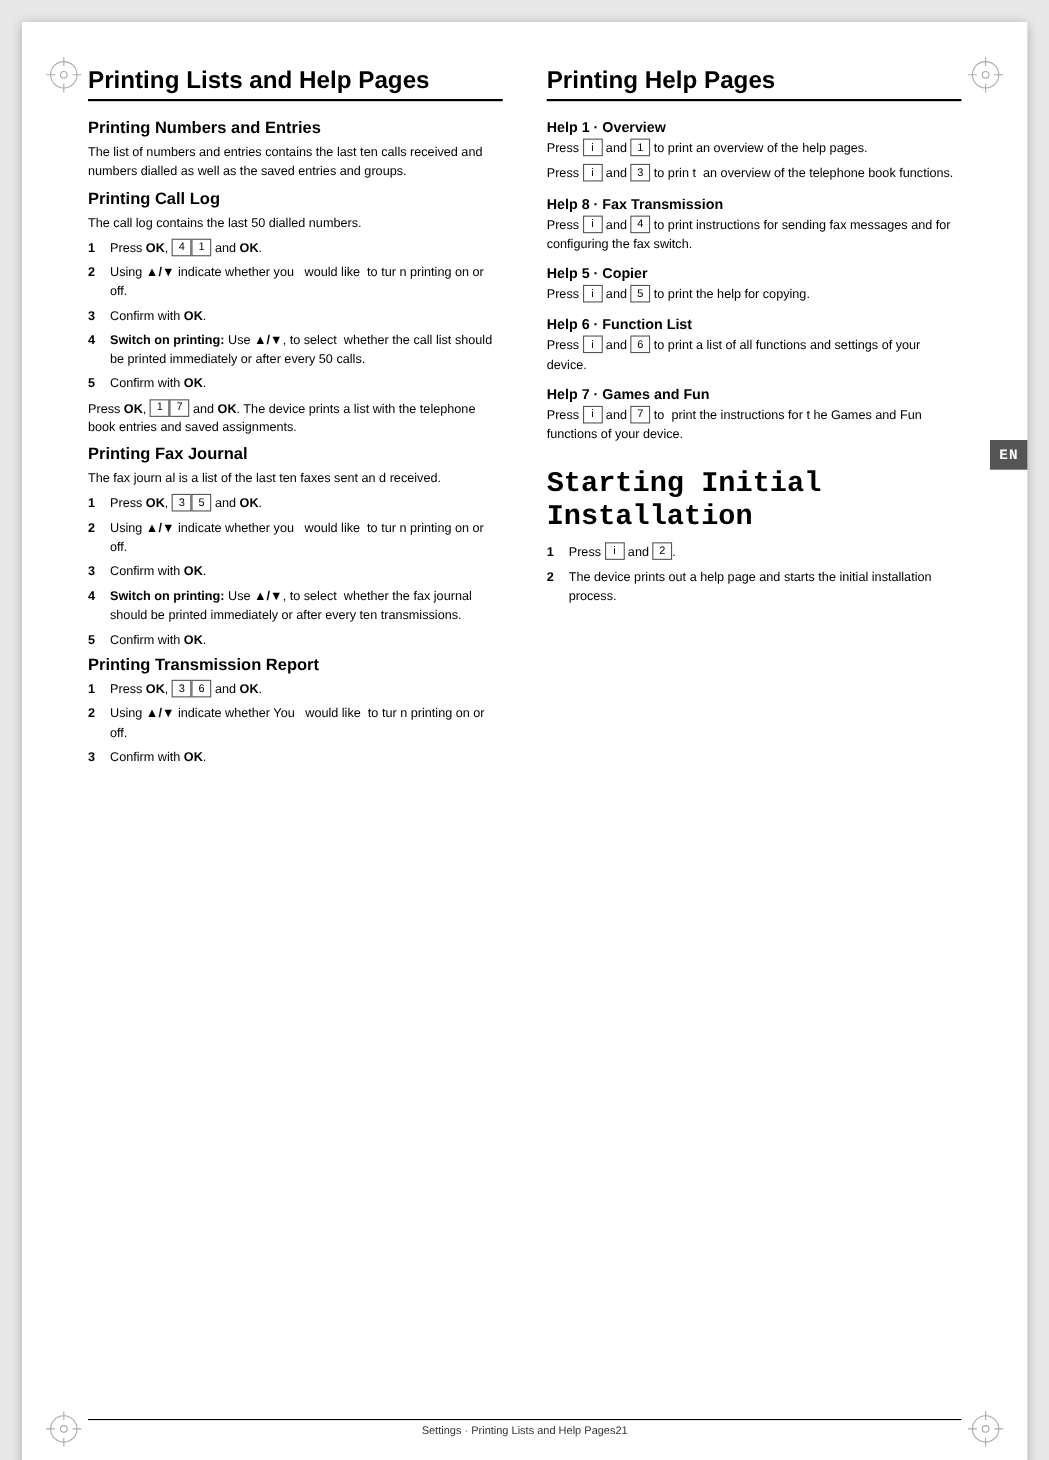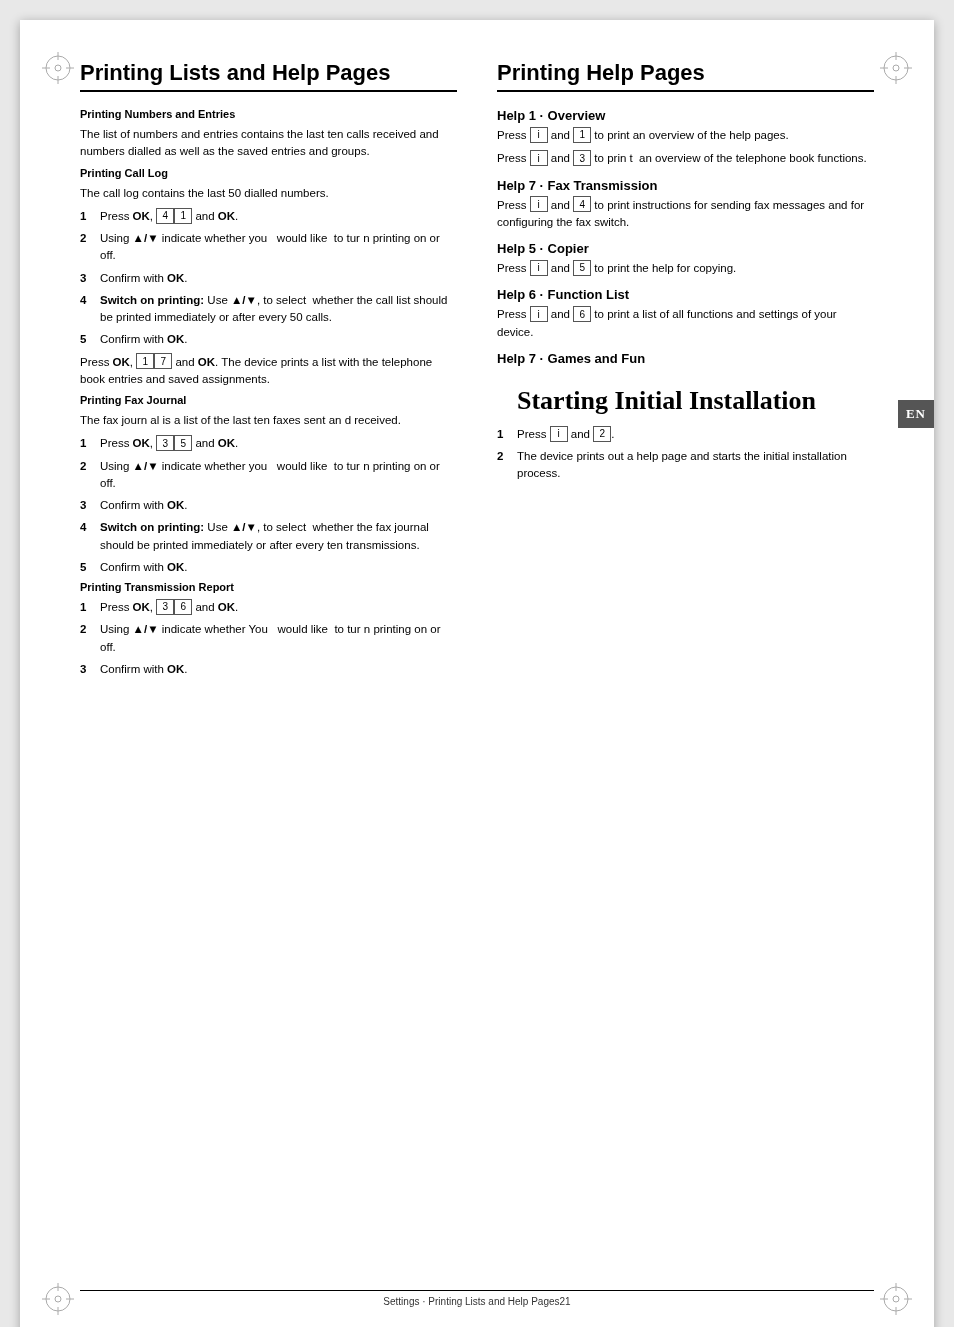--- a/index.html
+++ b/index.html
@@ -38,21 +38,21 @@
     .reg-bl { bottom: 30px; left: 20px; }
     .reg-br { bottom: 30px; right: 20px; }
 
     
     .en-tab {
       position: absolute;
       right: 0;
       top: 380px;
       background: #555;
       color: #fff;
-      font-family: Liberation Serif, serif;
+      font-family: Liberation Mono, monospace;
       font-weight: bold;
       font-size: 13px;
       padding: 6px 8px;
       letter-spacing: 1px;
     }
 
     
     .content-area {
       padding: 30px 60px 60px 60px;
       margin-top: 10px;
@@ -76,42 +76,41 @@
     .main-title {
       font-size: 22px;
       font-weight: bold;
       font-family: Arial, sans-serif;
       border-bottom: 2px solid #000;
       padding-bottom: 4px;
       margin-bottom: 16px;
     }
 
     .section-title {
-      font-size: 11px;
+      font-size: 15px;
       font-weight: bold;
       font-family: Arial, sans-serif;
       margin-bottom: 6px;
       margin-top: 4px;
     }
 
     .subsection-title {
       font-size: 13px;
       font-weight: bold;
       font-family: Arial, sans-serif;
       margin-bottom: 4px;
       margin-top: 10px;
     }
 
     .large-section-title {
       font-size: 26px;
       font-weight: bold;
-      font-family: Liberation Serif, serif;
+      font-family: Liberation Mono, monospace;
       margin-bottom: 10px;
       margin-top: 20px;
-      margin-left: 20px;
     }
 
     p {
       font-size: 11.5px;
       line-height: 1.5;
       margin-bottom: 6px;
       font-family: Arial, sans-serif;
     }
 
     
@@ -307,36 +306,39 @@
 
         <div class="subsection-title">Help 1 · Overview</div>
         <p>
           Press <span class="key-box">i</span> and <span class="key-box">1</span> to print an overview of the help pages.
         </p>
 
         <p>
           Press <span class="key-box">i</span> and <span class="key-box">3</span> to prin t &nbsp;an overview of the telephone book functions.
         </p>
 
-        <div class="subsection-title">Help 7 · Fax Transmission</div>
+        <div class="subsection-title">Help 8 · Fax Transmission</div>
         <p>
           Press <span class="key-box">i</span> and <span class="key-box">4</span> to print instructions for sending fax messages and for configuring the fax switch.
         </p>
 
         <div class="subsection-title">Help 5 · Copier</div>
         <p>
           Press <span class="key-box">i</span> and <span class="key-box">5</span> to print the help for copying.
         </p>
 
         <div class="subsection-title">Help 6 · Function List</div>
         <p>
           Press <span class="key-box">i</span> and <span class="key-box">6</span> to print a list of all functions and settings of your device.
         </p>
 
         <div class="subsection-title">Help 7 · Games and Fun</div>
+        <p>
+          Press <span class="key-box">i</span> and <span class="key-box">7</span> to&nbsp; print the instructions for t he Games and Fun functions of your device.
+        </p>
 
         <div class="large-section-title">Starting Initial Installation</div>
         <ol>
           <li>
               <span class="num">1</span>
               <span>Press <span class="key-box">i</span> and <span class="key-box">2</span>.</span>
             </li>
           <li>
               <span class="num">2</span>
               <span>The device prints out a help page and starts the initial installation process.</span>

